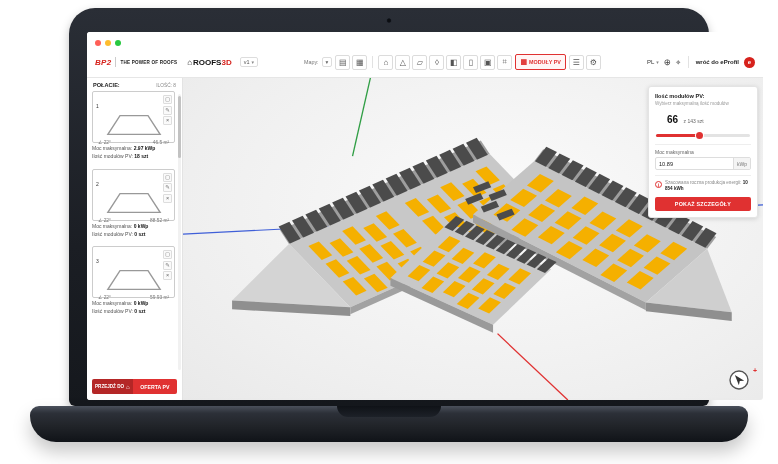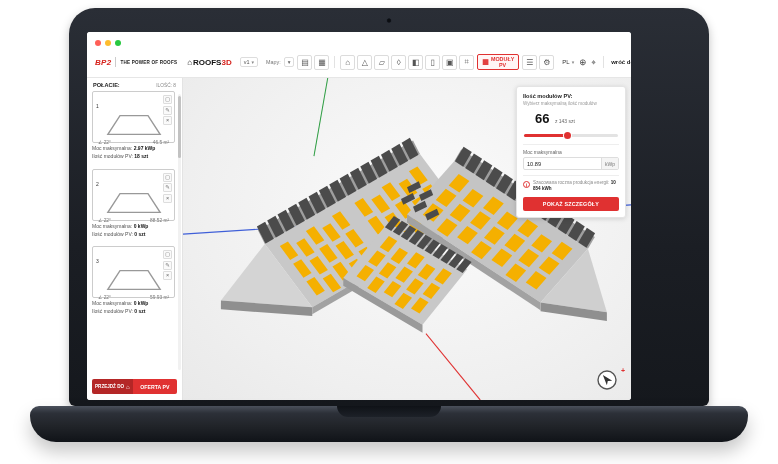--- a/index.html
+++ b/index.html
@@ -7,21 +7,21 @@
     font-family:"Liberation Sans", sans-serif; }
   button { font-family:inherit; cursor:pointer; }
 
   
   .stage { position:relative; width:778px; height:464px; }
   .lid { position:absolute; left:69px; top:8px; width:640px; height:398px;
     background:linear-gradient(180deg,#2a2e36 0%,#1b1e24 60%,#15181d 100%);
     border-radius:26px 26px 6px 6px; box-shadow:0 4px 10px rgba(0,0,0,.25); }
   .camera { position:absolute; top:10px; left:50%; transform:translateX(-50%);
     width:5px; height:5px; border-radius:50%; background:#0b0d11; box-shadow:inset 0 0 1px #4a5363; }
-  .screen { position:absolute; left:18px; top:24px; width:544px; height:368px;
+  .screen { position:absolute; left:18px; top:24px; width:676px; height:368px;
     background:#fff; border-radius:3px; overflow:hidden; display:flex; flex-direction:column; }
   .base { position:absolute; left:30px; top:406px; width:718px; height:36px;
     background:linear-gradient(180deg,#4a505b 0%,#2c3038 20%,#212429 55%,#101318 100%);
     border-radius:9px 9px 26px 26px; box-shadow:0 10px 18px rgba(0,0,0,.22); }
   .notch { position:absolute; left:50%; top:0; transform:translateX(-50%);
     width:104px; height:11px; background:linear-gradient(180deg,#0f1217,#1d2128);
     border-radius:0 0 12px 12px; }
 
   
   .app-header { flex:0 0 46px; border-bottom:1px solid #e6e6e6; padding:5px 8px 0; background:#fff; }
@@ -90,21 +90,21 @@
     background:radial-gradient(ellipse at 55% 40%, #fbfbfb 0%, #efefef 70%, #e9e9e9 100%); }
   .scene { position:absolute; inset:0; width:100%; height:100%; }
 
   
   .pv-panel { position:absolute; top:8px; right:5px; width:110px; background:#fff;
     border:1px solid #e4e4e4; border-radius:3px; box-shadow:0 1px 5px rgba(0,0,0,.14);
     padding:6px; color:#444; }
   .pv-title { font-size:5.6px; font-weight:bold; color:#222; }
   .pv-sub { font-size:4.6px; color:#9a9a9a; margin-top:2px; }
   .pv-count { margin-top:3px; }
-  .pv-count b { font-size:13px; color:#111;padding-left:12px; }
+  .pv-count b { font-size:10px; color:#111;padding-left:12px; }
   .pv-count span { font-size:5px; color:#666; margin-left:1px; }
   .pv-slider { position:relative; height:8px; margin:4px 1px 2px; }
   .pv-track { position:absolute; top:3px; left:0; right:0; height:2.5px; background:#e3e3e3; border-radius:2px; }
   .pv-fill { position:absolute; top:3px; left:0; height:2.5px; background:#e03131; border-radius:2px; }
   .pv-thumb { position:absolute; top:0.5px; width:7px; height:7px; border-radius:50%; background:#e03131; box-shadow:0 0 0 1px #fff; }
   .pv-divider { border-top:1px solid #eee; margin:5px 0 4px; }
   .pv-label { font-size:5px; color:#666; }
   .pv-input { display:flex; border:1px solid #ddd; border-radius:2px; height:13px; margin-top:2px; overflow:hidden; background:#fff; }
   .pv-input-val { flex:1; display:flex; align-items:center; padding:0 3px; font-size:5.6px; color:#222; }
   .pv-input-unit { background:#f4f4f4; border-left:1px solid #ddd; display:flex; align-items:center; padding:0 3px; font-size:5px; color:#777; }

